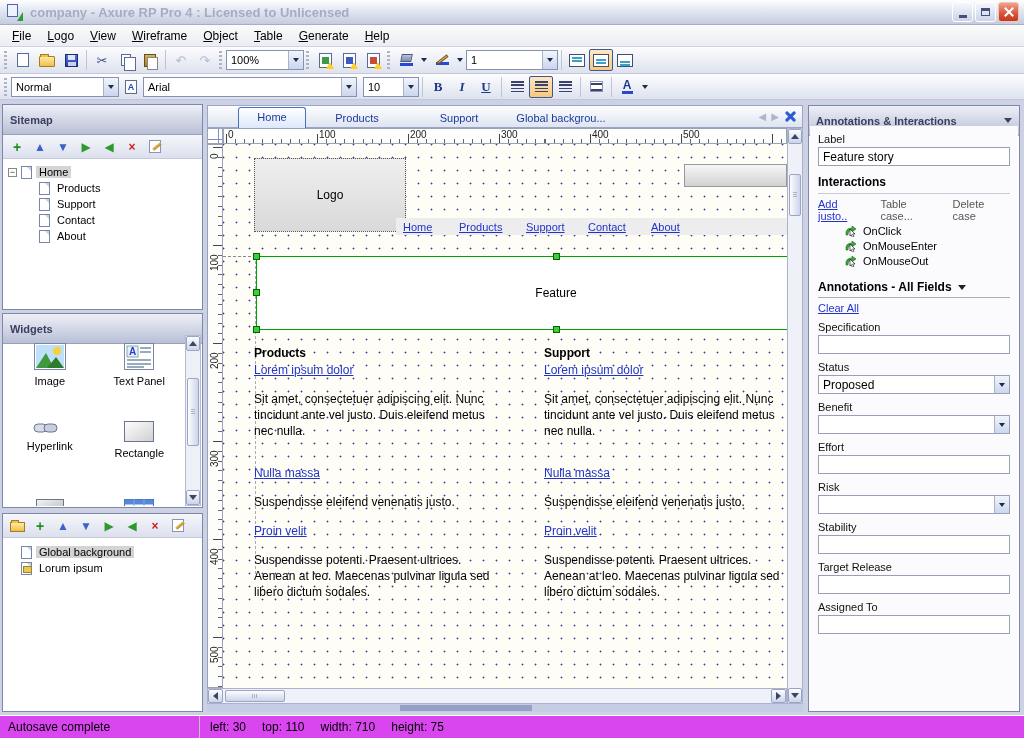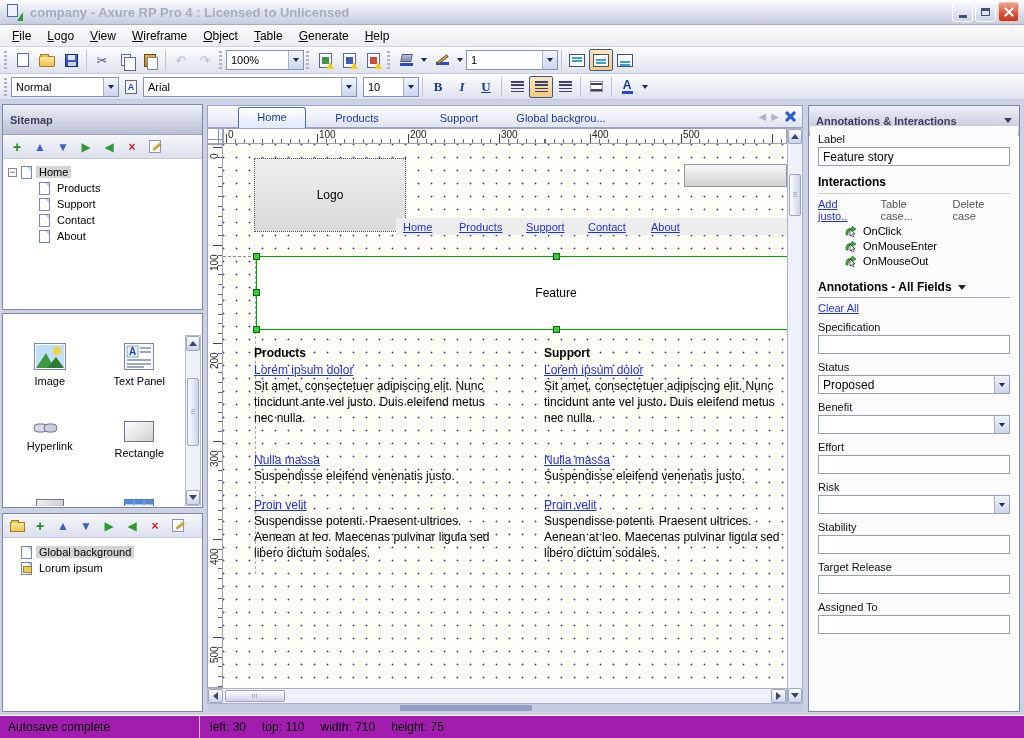--- a/index.html
+++ b/index.html
@@ -157,21 +157,21 @@
   .wf-navstrip { position:absolute; left:173px; top:74px; width:391px; height:17px; background:#ededed; }
   .wf-nav { position:absolute; top:77px; font-size:11px; color:#2233cc; text-decoration:underline; }
   .dashline { position:absolute; left:0; top:112px; width:564px; border-top:1px dashed #888; }
   .vguide { position:absolute; left:32px; top:112px; height:318px; border-left:1px dashed #aab; }
   .wf-feature { position:absolute; left:33px; top:112px; width:600px; height:74px; background:#fff;
     border:1px solid #00a000; display:flex; align-items:center; justify-content:center; font-size:12px; }
   .hdl { position:absolute; width:7px; height:7px; background:#3ecc3e; border:1px solid #006600; }
   .wf-col { position:absolute; top:201px; width:292px; font-size:12px; line-height:16px; }
   .wf-h { font-weight:bold; margin-bottom:1px; }
   .wf-link { display:block; color:#2233cc; text-decoration:underline; }
-  .wf-p { white-space:pre-line; margin-top:0; }
+  .wf-p { white-space:pre-line; margin-top:13px; }
   .mt1 { margin-top:26px; } .mt2 { margin-top:13px; }
   .vscroll { position:absolute; right:0; top:23px; width:16px; height:576px; background:#eef1f8; border:1px solid #aab2cc; }
   .hscroll { position:absolute; left:0; top:583px; width:580px; height:16px; background:#eef1f8; border:1px solid #aab2cc; }
   .hbtn { position:absolute; top:0; bottom:0; width:15px; background:linear-gradient(#fdfdfe,#ccd4ea);
     border:1px solid #9aa4c4; border-radius:2px; display:flex; align-items:center; justify-content:center; }
   .hthumb { position:absolute; top:1px; bottom:1px; left:17px; width:60px; background:linear-gradient(#fdfdfe,#ccd4ea);
     border:1px solid #9aa4c4; border-radius:2px; }
   .hthumb::after { content:""; position:absolute; top:3px; bottom:3px; left:50%; width:5px; margin-left:-3px;
     background:repeating-linear-gradient(90deg,#aab2cc 0 1px,transparent 1px 2px); }
   .tri { width:0; height:0; }
@@ -191,21 +191,21 @@
   .bluelink { color:#2233cc; text-decoration:underline; }
   .graytxt { color:#555; }
   .event { display:flex; align-items:center; gap:5px; margin:3px 0 0 26px; }
   .allfields { font-weight:bold; font-size:12px; margin-top:13px; padding-bottom:3px; border-bottom:1px solid #aab;
     display:flex; align-items:center; gap:6px; }
   .dcaret { width:0; height:0; border-left:4px solid transparent; border-right:4px solid transparent; border-top:5px solid #222; }
   .sel { position:relative; height:19px; border:1px solid #98a0b8; background:#fff; display:flex; align-items:center;
     padding-left:4px; font-size:12px; }
   .sel .dd { position:absolute; right:0; top:0; bottom:0; }
   
-  .statusbar { position:absolute; left:0; right:0; bottom:0; height:23px; background:#a21caf;
+  .statusbar { position:absolute; left:0; right:0; bottom:0; height:23px; background:#d946ef;
     border-top:1px solid #fff; display:flex; align-items:center; font-size:12px; }
   .scell1 { width:200px; padding-left:8px; align-self:stretch; display:flex; align-items:center; border-right:1px solid #c4c2ba; }
   .scell2 { display:flex; gap:16px; padding-left:10px; }
   .evicon { width:14px; height:12px; flex:none; }
 </style>
 </head>
 <body>
 
 <div class="titlebar">
   <span class="appicon">
@@ -424,20 +424,23 @@
       <span class="tlabel">Contact</span>
     </div>
     <div class="trow indent36">
       <span class="tpage"></span>
       <span class="tlabel">About</span>
     </div>
   </div>
 </div>
 
 <div class="panel" style="left:2px;top:313px;width:201px;height:195px">
+  <div class="phead">
+    <span>Widgets</span>
+  </div>
   <div class="wgrid">
     <div class="witem">
       <svg width="32" height="27">
         <rect x="0.5" y="0.5" width="31" height="26" fill="#fff" stroke="#7a86a8"></rect>
         <rect x="2" y="2" width="28" height="23" fill="#bfe0f8"></rect>
         <circle cx="23" cy="8" r="4" fill="#f8d040"></circle>
         <polygon points="2,25 12,10 20,25" fill="#3f9a3f"></polygon>
         <polygon points="13,25 22,14 30,25" fill="#2e7a2e"></polygon>
       </svg>
       <span>Image</span>

